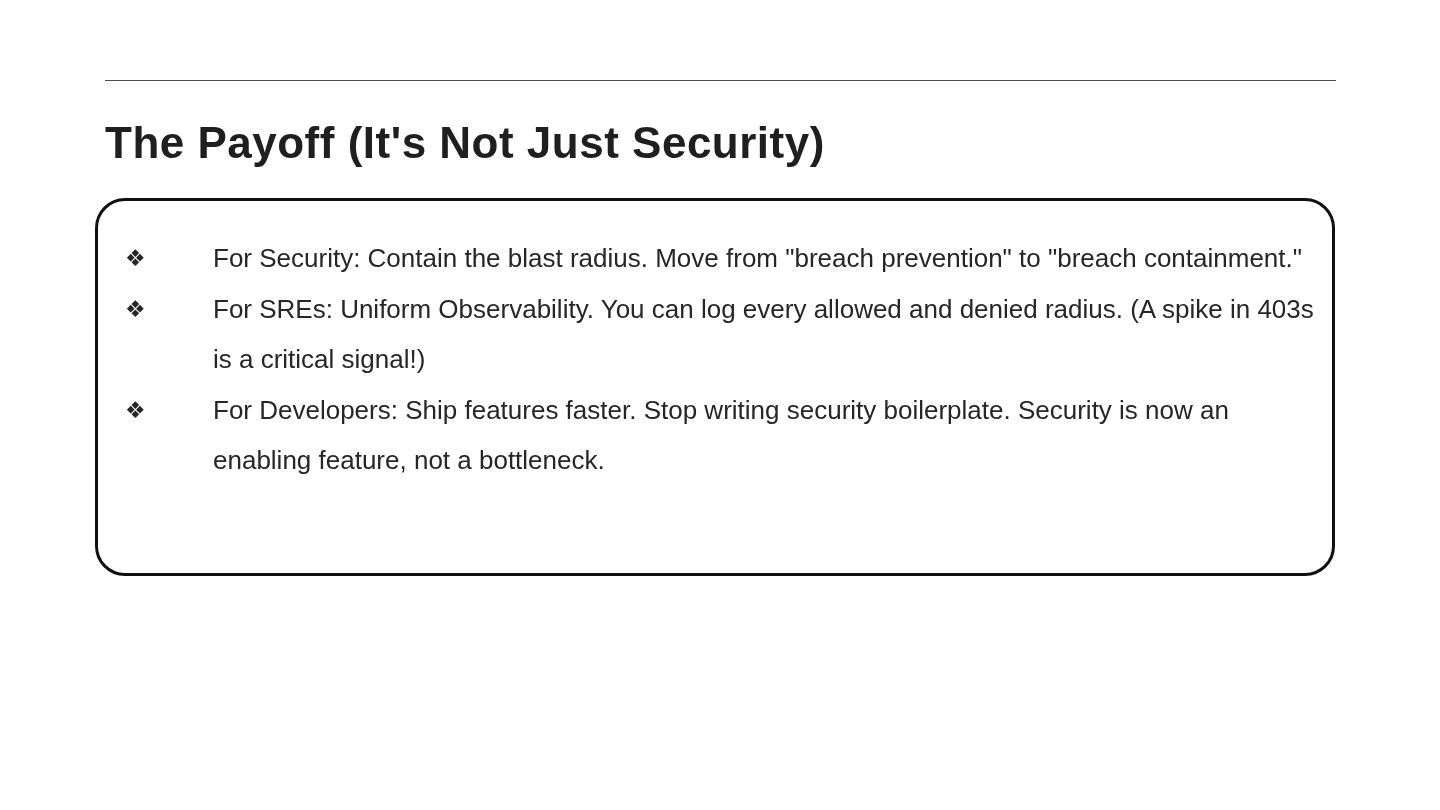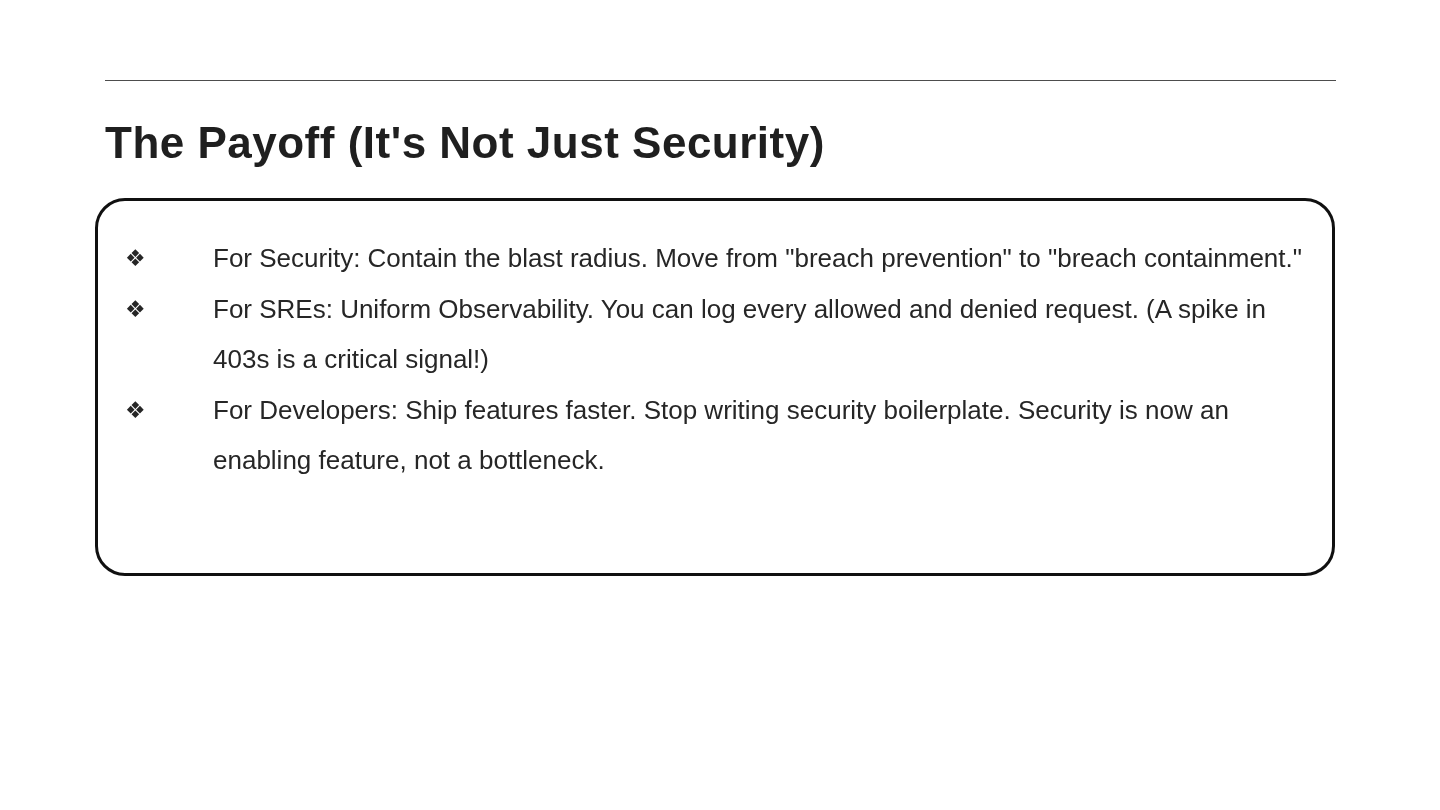--- a/index.html
+++ b/index.html
@@ -91,21 +91,21 @@
   <div class="callout-box">
     <ul class="bullets">
 
       <li class="bullet">
         <span class="marker">❖</span>
         <span class="text">For Security: Contain the blast radius. Move from "breach prevention" to "breach containment."</span>
       </li>
 
       <li class="bullet">
         <span class="marker">❖</span>
-        <span class="text">For SREs: Uniform Observability. You can log every allowed and denied request. (A spike in 403s is a critical signal!)</span>
+        <span class="text">For SREs: Uniform Observability. You can log every allowed and denied radius. (A spike in 403s is a critical signal!)</span>
       </li>
 
       <li class="bullet">
         <span class="marker">❖</span>
         <span class="text">For Developers: Ship features faster. Stop writing security boilerplate. Security is now an enabling feature, not a bottleneck.</span>
       </li>
 
     </ul>
   </div>
 

